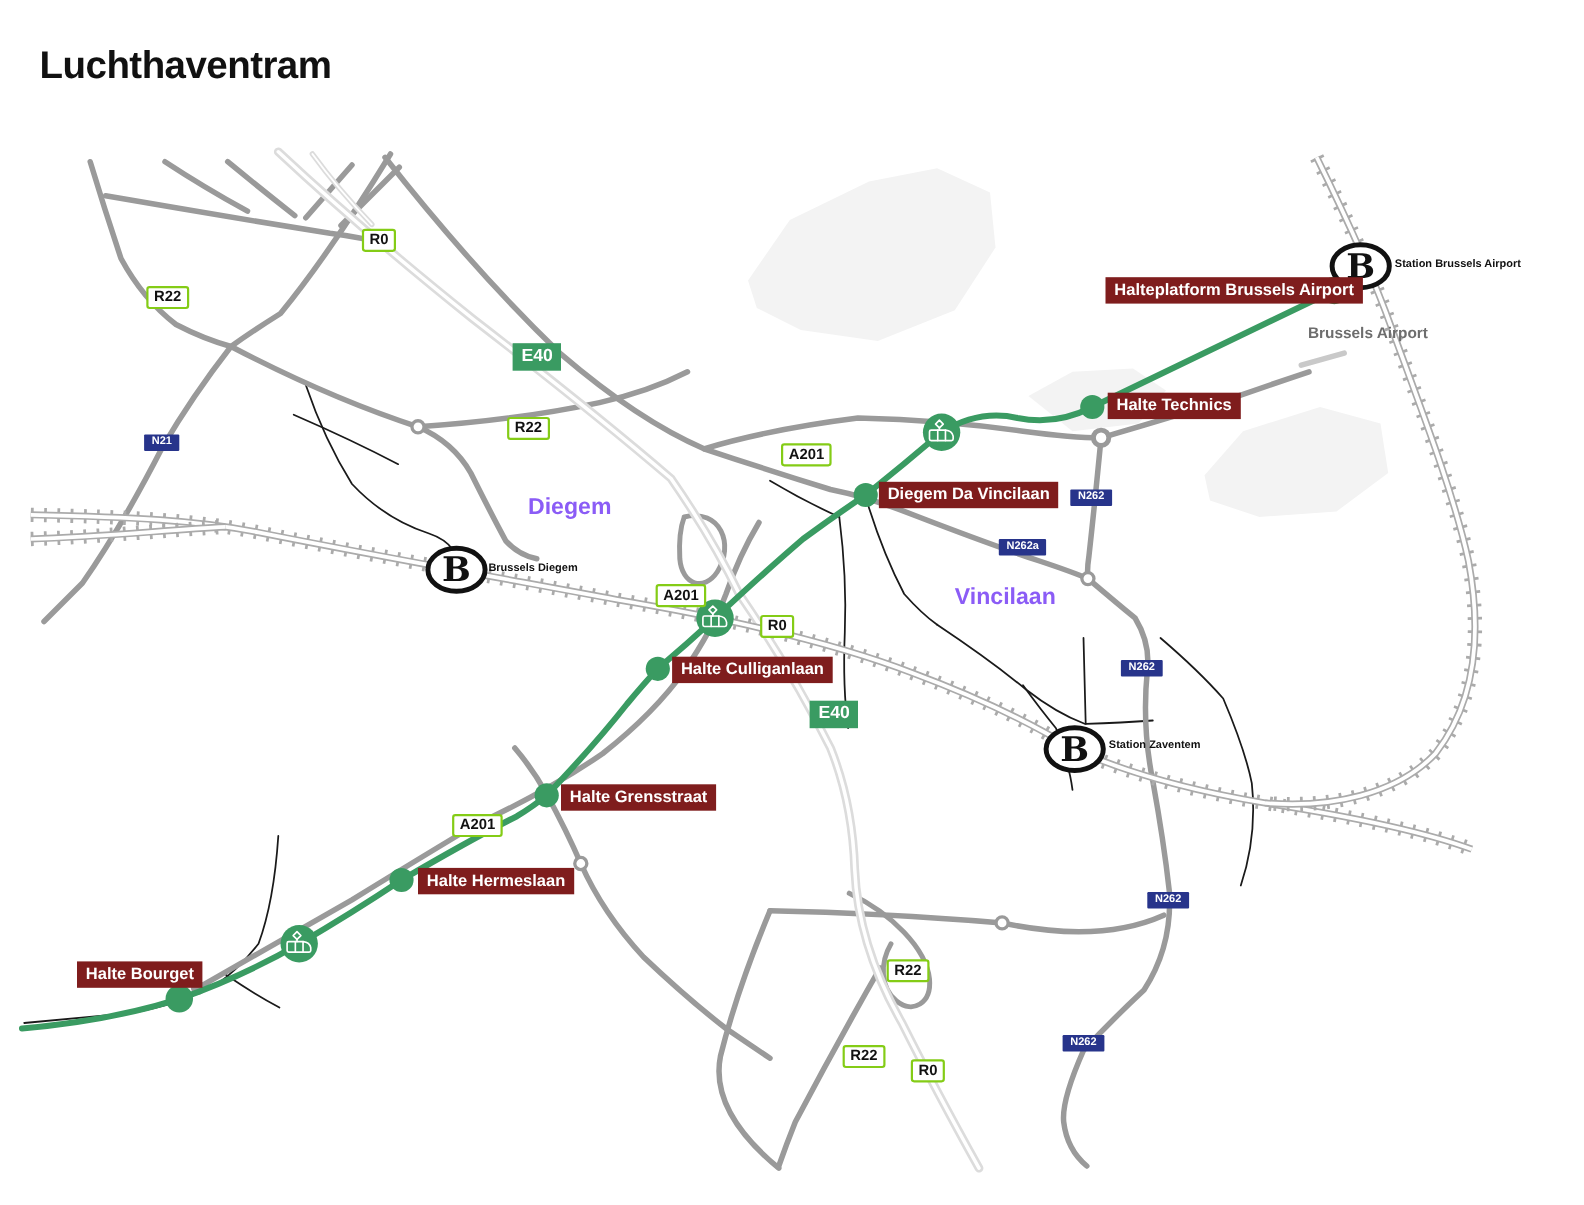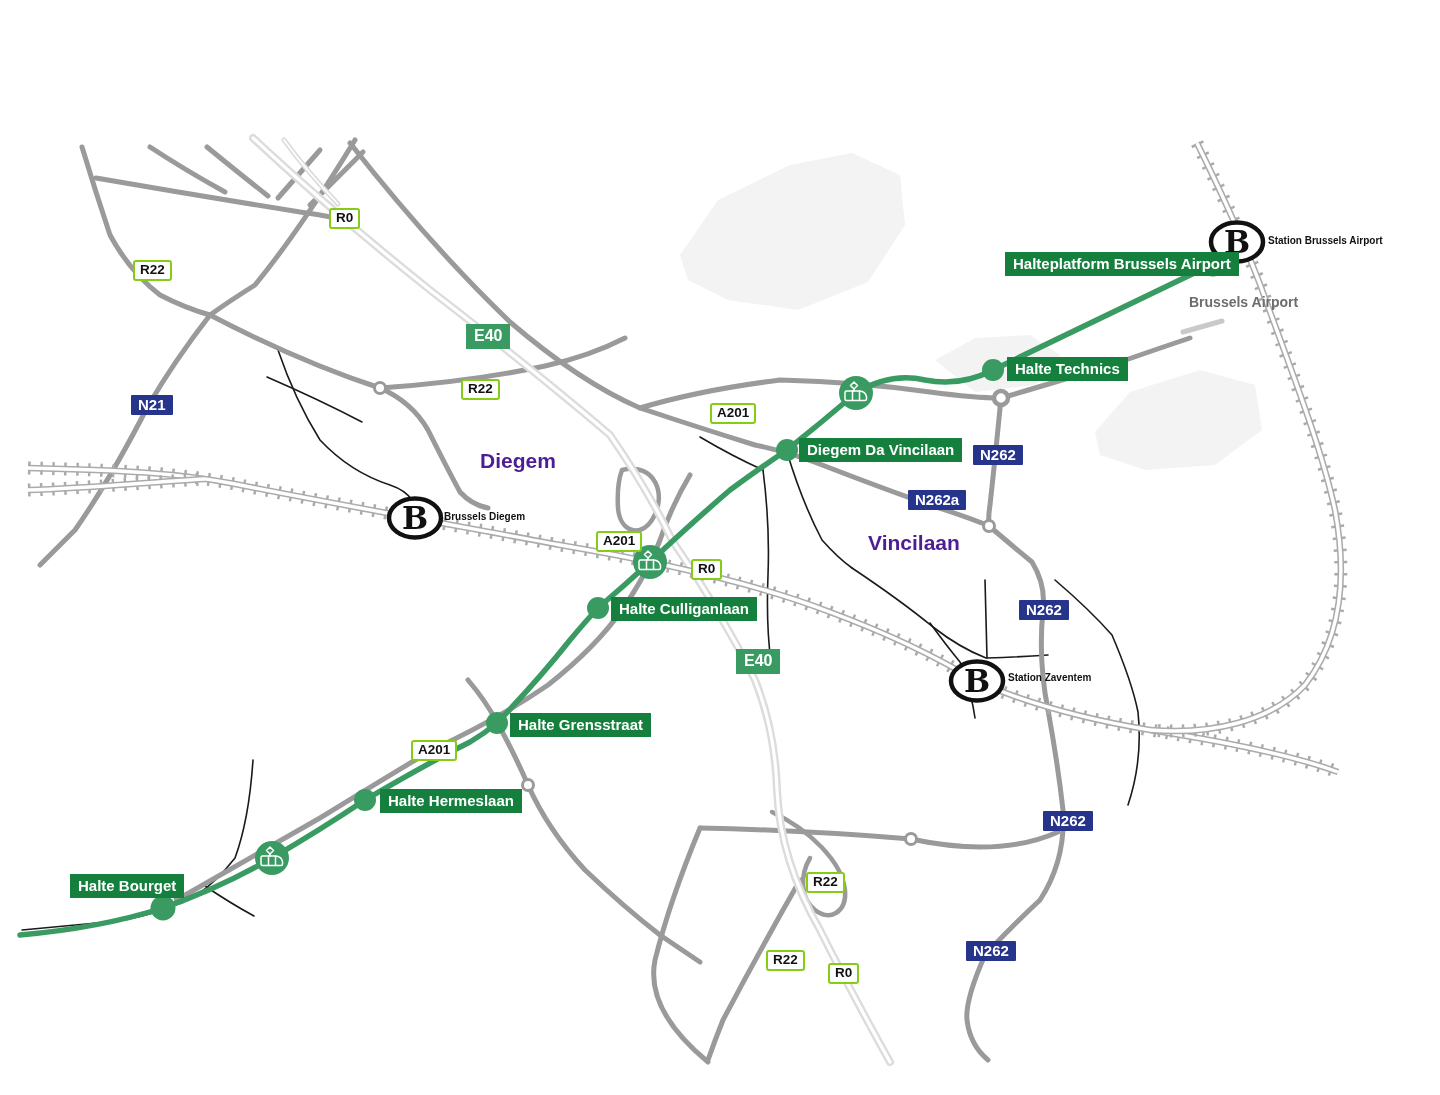--- a/index.html
+++ b/index.html
@@ -2,30 +2,30 @@
 <html><head>
 <meta charset="utf-8">
 <style>
   html,body{margin:0;padding:0;background:#fff;}
   .stage{position:relative;width:1440px;height:1095px;background:#fff;overflow:hidden;
          font-family:"Liberation Sans",sans-serif;}
   .stage svg{position:absolute;left:0;top:0;}
   .lbl{position:absolute;white-space:nowrap;line-height:1;}
   .title{position:absolute;left:36px;top:40px;font-size:35px;font-weight:800;
          letter-spacing:-0.5px;color:#111;}
-  .green-sign{background:#15803d;color:#fff;font-weight:700;font-size:15px;
+  .green-sign{background:#7f1d1d;color:#fff;font-weight:700;font-size:15px;
               padding:4px 8px 5px;}
   .e40-sign{background:#3a9b62;color:#fff;font-weight:700;font-size:16px;
-            padding:4px 8px 5px;margin-top:12px;}
+            padding:4px 8px 5px;}
   .white-sign{background:#fff;color:#111;font-weight:700;font-size:13.5px;
               border:2px solid #84cc16;border-radius:3px;padding:1px 5px 2px;}
-  .blue-sign{background:#27348b;color:#fff;font-weight:700;font-size:15px;
+  .blue-sign{background:#27348b;color:#fff;font-weight:700;font-size:10px;
              padding:2px 7px 3px;border-radius:1px;}
   .station-name{font-size:10px;font-weight:700;color:#111;}
-  .area-name{font-size:21px;font-weight:700;color:#4c1d95;text-align:center;}
+  .area-name{font-size:21px;font-weight:700;color:#8b5cf6;text-align:center;}
   .airport-name{font-size:14px;font-weight:700;color:#6d6d6d;}
 </style>
 </head>
 <body>
 
 <div class="stage">
 
 <svg width="1440" height="1095" viewBox="0 0 1440 1095">
   <defs>
     <g id="tramIcon">
@@ -154,20 +154,21 @@
   <g transform="translate(977,681)">
     <use href="#bLogo"></use>
     <text y="10.5" text-anchor="middle" font-family="'DejaVu Serif',serif" font-size="31" font-weight="bold" fill="#111">B</text>
   </g>
   <g transform="translate(1237,242)">
     <use href="#bLogo"></use>
     <text y="10.5" text-anchor="middle" font-family="'DejaVu Serif',serif" font-size="31" font-weight="bold" fill="#111">B</text>
   </g>
 </svg>
 
+<div class="title">Luchthaventram</div>
 
 <div class="lbl green-sign" style="left:70px;top:874px">Halte Bourget</div>
 <div class="lbl green-sign" style="left:380px;top:789px">Halte Hermeslaan</div>
 <div class="lbl green-sign" style="left:510px;top:713px">Halte Grensstraat</div>
 <div class="lbl green-sign" style="left:611px;top:597px">Halte Culliganlaan</div>
 <div class="lbl green-sign" style="left:799px;top:438px">Diegem Da Vincilaan</div>
 <div class="lbl green-sign" style="left:1007px;top:357px">Halte Technics</div>
 <div class="lbl green-sign" style="left:1005px;top:252px">Halteplatform Brussels Airport</div>
 
 <div class="lbl e40-sign" style="left:466px;top:312px">E40</div>

